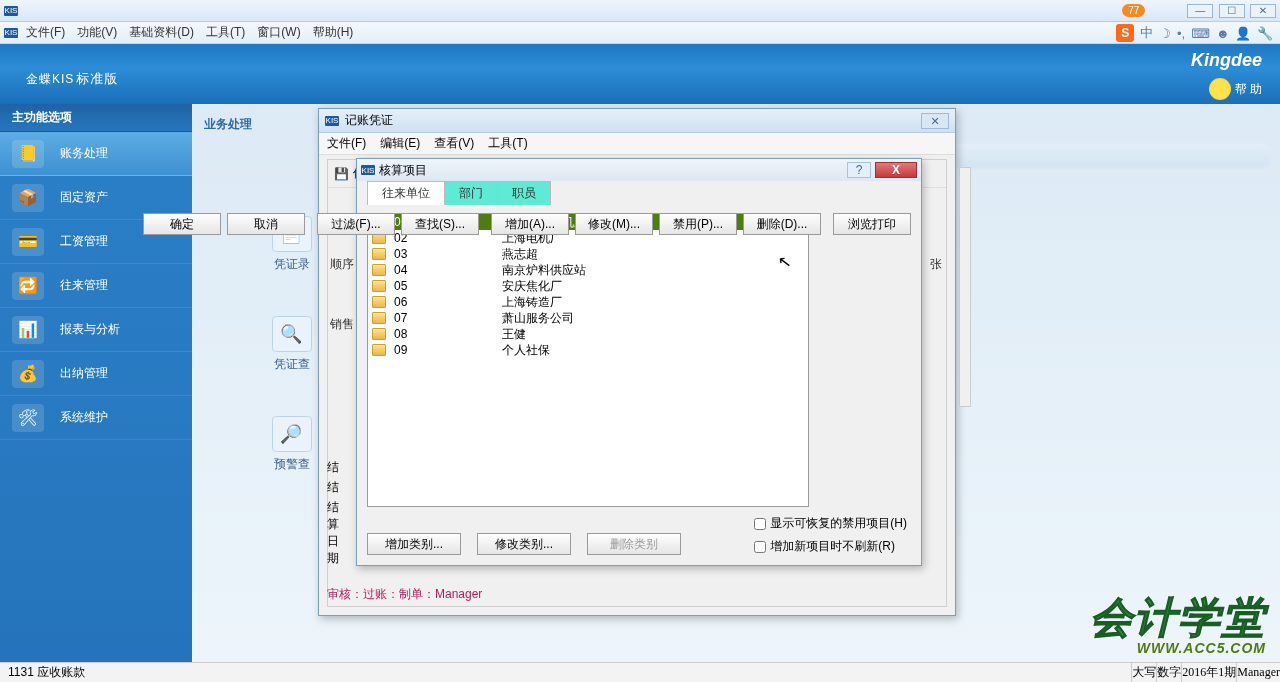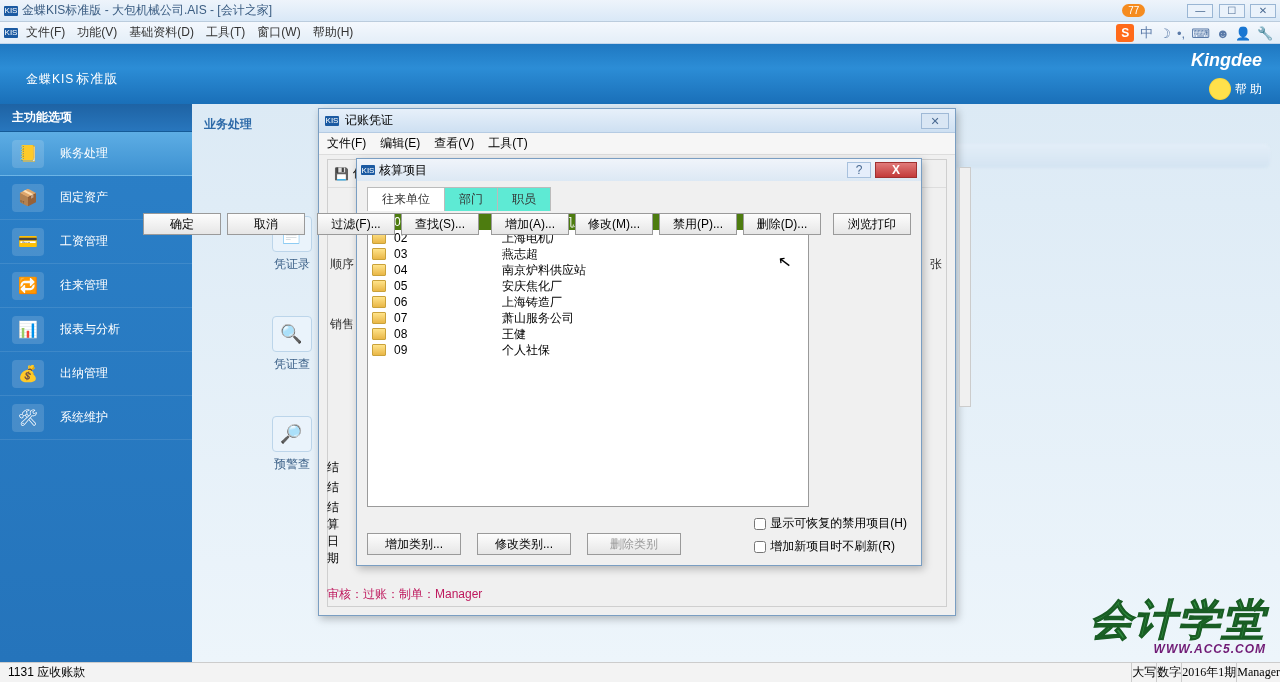--- a/index.html
+++ b/index.html
@@ -58,21 +58,21 @@
 .dlg1 .save { display:flex; align-items:center; gap:4px;}
 .dlg1 .foot { position:absolute; bottom:12px; left:8px; right:8px; display:flex; justify-content:flex-start; color:#be185d;}
 .dlg1 .bottomlabels { position:absolute; left:8px; bottom:36px; display:flex; flex-direction:column; gap:6px;}
 
 
 .dlg2 { left:356px; top:158px; width:566px; height:408px; z-index:5; background:#f0f0f0;}
 .dlg2 .dtitle2 { height:22px; background:linear-gradient(#f0f4fa,#dce8f4); display:flex; align-items:center; padding:0 4px; gap:4px;}
 .dlg2 .dtitle2 .spacer{flex:1;}
 .dlg2 .dtitle2 .qbtn{ width:24px; height:16px; background:#e5eefb; border:1px solid #a8c1dd; text-align:center; line-height:14px; color:#4a6a92;}
 .dlg2 .dtitle2 .xbtn{ width:42px; height:16px; background:linear-gradient(#e07a7a,#c33a3a); border:1px solid #a03030; text-align:center; line-height:14px; color:#fff; font-weight:bold;}
-.dlg2 .tabs { height:24px; display:flex; align-items:flex-end; padding-left:10px; gap:0; margin-top:6px;}
+.dlg2 .tabs { height:24px; display:flex; align-items:flex-end; padding-left:10px; gap:0; }
 .dlg2 .tab { padding:3px 14px; border:1px solid #bbb; border-bottom:none; background:#5eead4; color:#333; margin-right:-1px;}
 .dlg2 .tab.active{ background:#fff; position:relative; z-index:2;}
 .dlg2 .listbox { position:absolute; left:10px; top:54px; width:442px; height:294px; background:#fff; border:1px solid #9a9a9a; overflow:auto;}
 .dlg2 .row { height:16px; display:flex; align-items:center; padding-left:4px; gap:8px;}
 .dlg2 .row .fico { width:14px; height:12px; background:linear-gradient(#ffe38a,#e9b646); border:1px solid #caa23a; border-radius:1px;}
 .dlg2 .row .code { width:100px; }
 .dlg2 .row.sel { background:#4d7c0f; color:#fff;}
 .dlg2 .row.sel .fico { filter:brightness(1.1);}
 .dlg2 .btns { position:absolute; right:10px; top:54px; display:flex; flex-direction:row; gap:6px;}
 .dlg2 .btns button, .dlg2 .catbtns button { width:78px; height:22px; background:linear-gradient(#fdfdfd,#e6e6e6); border:1px solid #9a9a9a; cursor:default;}
@@ -88,31 +88,30 @@
 
 
 .statusbar { position:absolute; left:0; right:0; bottom:0; height:20px; background:#f3f3f3; border-top:1px solid #ccc; display:flex; align-items:center;}
 .statusbar .sbl { padding:0 8px;}
 .statusbar .spacer{flex:1;}
 .statusbar .cell { border-left:1px solid #ccc; padding:0 0; height:100%; display:flex; align-items:center; font-family:SimSun;}
 
 
 .wm { position:absolute; right:14px; bottom:26px; text-align:right; font-weight:900; font-style:italic;}
 .wm .big { font-size:42px; color:#2e8f3e; -webkit-text-stroke:1px #195d24; letter-spacing:2px;}
-.wm .small { font-size:12px; color:#701a75; letter-spacing:1px; margin-top:-6px;}
+.wm .small { font-size:14px; color:#4d7c0f; letter-spacing:1px; margin-top:-6px;}
 
 
 .vstrip { position:absolute; right:-16px; top:58px; width:12px; height:240px; background:#f0f0f0; border:1px solid #ccc;}
 </style>
 </head>
 <body>
 
 <div class="titlebar">
   <span class="kis-ico">KIS</span>
-  <span class="ttl">金蝶KIS标准版 - 大包机械公司.AIS - [会计之家]</span>
   <span class="spacer"></span>
   <span class="badge">77</span>
   <span class="winbtns">
     <span>—</span>
     <span>☐</span>
     <span>✕</span>
   </span>
 </div>
 
 <div class="toolbar-right">

